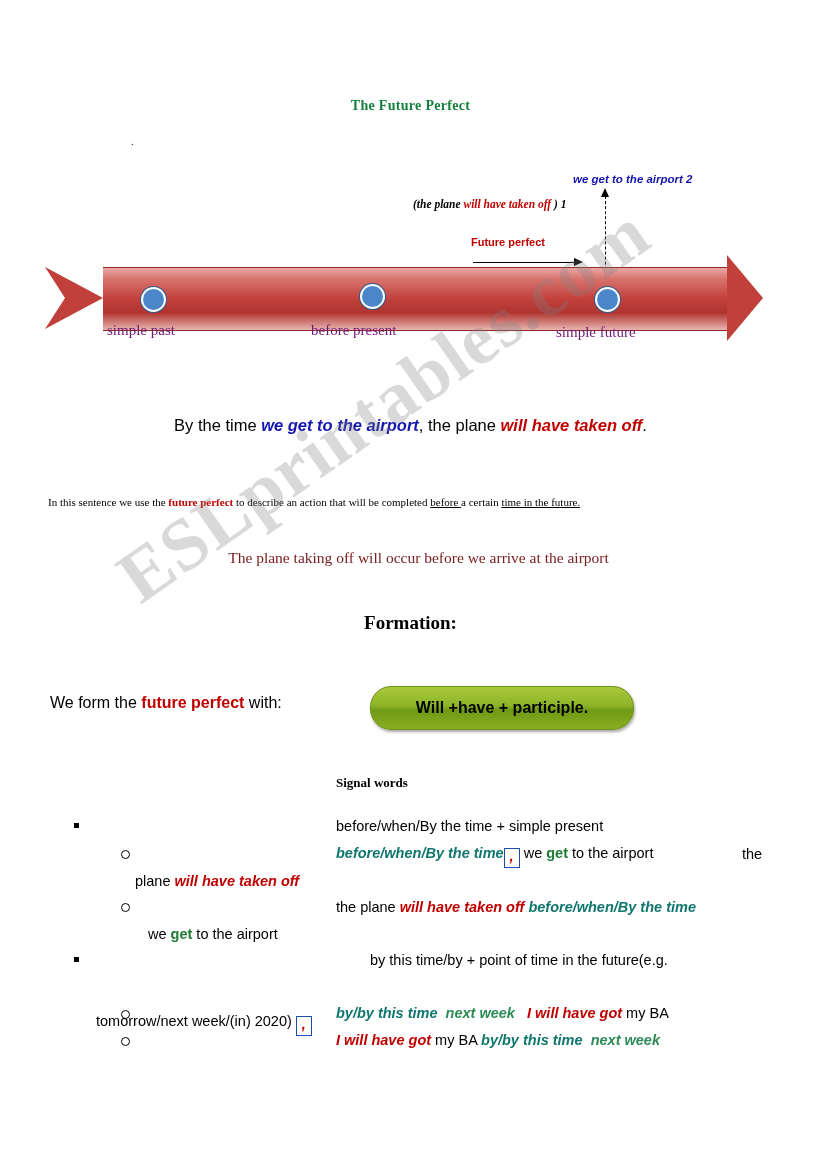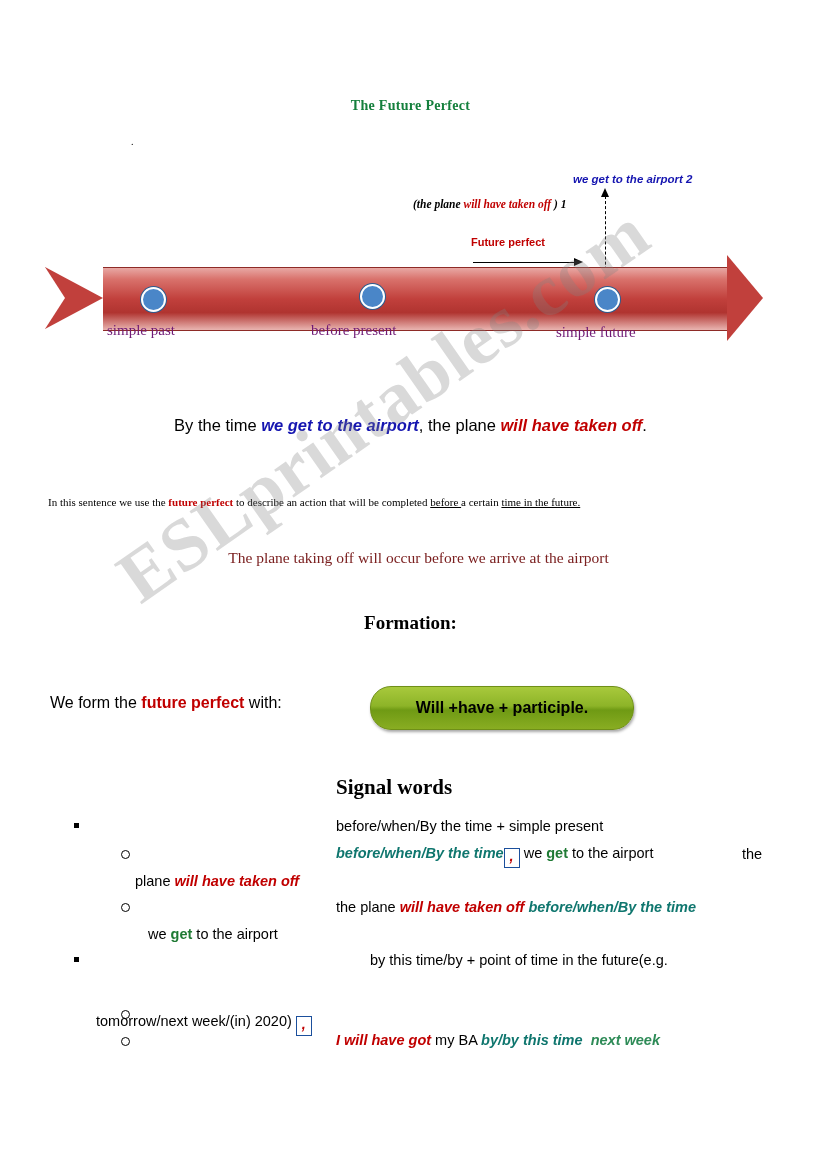--- a/index.html
+++ b/index.html
@@ -285,21 +285,21 @@
     color: #000000;
   }
 
   
   #signal-heading {
     position: absolute;
     left: 336px;
     top: 775px;
     font-family: "Liberation Serif", serif;
     font-weight: bold;
-    font-size: 21px;
+    font-size: 13px;
     color: #000000;
   }
 
   .bullet-sq {
     position: absolute;
     width: 5px;
     height: 5px;
     background: #000;
   }
   .bullet-circ {
@@ -439,20 +439,23 @@
     <span>we </span><span class="green-b">get</span><span> to the airport</span>
   </div>
 
   <div class="bullet-sq" style="left:74px; top:957px;"></div>
   <div class="sig" style="left:336px; top:952px;margin-left:34px;">by this time/by + point of time in the future(e.g.</div>
   <div class="sig" style="left:96px; top:1013px;">
     <span>tomorrow/next week/(in) 2020)</span><span>&nbsp;</span><span class="comma-box">,</span>
   </div>
 
   <div class="bullet-circ" style="left:121px; top:1010px;"></div>
+  <div class="sig" style="left:336px; top:1005px;">
+    <span class="blue-bi">by/by this time</span><span>&nbsp;&nbsp;</span><span class="teal-bi">next week</span><span>&nbsp;&nbsp;&nbsp;</span><span class="red-bi">I will have got</span><span> my BA</span>
+  </div>
 
   <div class="bullet-circ" style="left:121px; top:1037px;"></div>
   <div class="sig" style="left:336px; top:1032px;">
     <span class="red-bi">I will have got</span><span> my BA </span><span class="blue-bi">by/by this time</span><span>&nbsp;&nbsp;</span><span class="teal-bi">next week</span>
   </div>
 
   <div id="watermark">
     <div class="wm-text">ESLprintables.com</div>
   </div>
 

